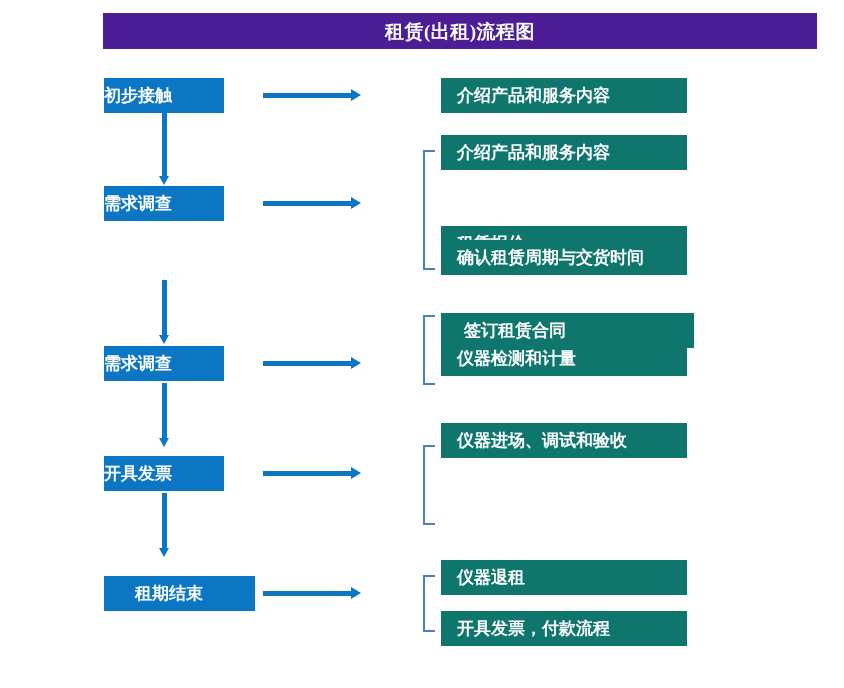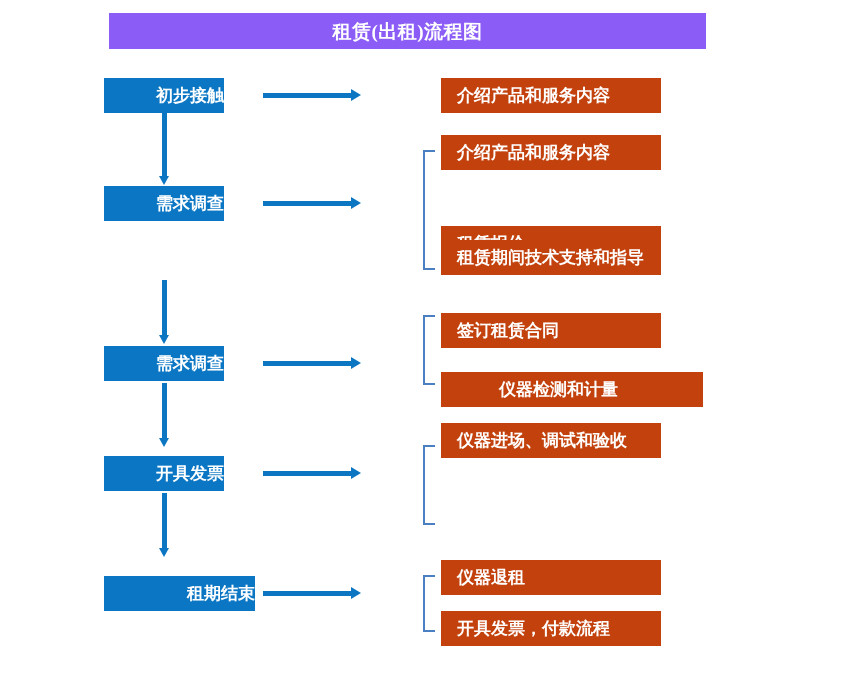--- a/index.html
+++ b/index.html
@@ -17,62 +17,61 @@
     position: relative;
     width: 844px;
     height: 688px;
   }
 
   
   .title-bar {
     position: absolute;
     left: 103px;
     top: 13px;
-    width: 597px;
+    width: 714px;
     height: 36px;
-    background: #8b5cf6;
+    background: #4c1d95;
     display: flex;
     align-items: center;
     justify-content: center;
-    margin-left: 6px;
   }
   .title-text {
     color: #ffffff;
     font-size: 19px;
     font-weight: bold;
     letter-spacing: 0.5px;
     line-height: 1;
   }
 
   
   .stage-box {
     position: absolute;
     left: 104px;
     width: 120px;
     height: 35px;
     background: #0b76c4;
     display: flex;
     align-items: center;
-    justify-content: flex-end;
+    justify-content: flex-start;
   }
   .stage-label {
     color: #ffffff;
     font-size: 17px;
     font-weight: bold;
     line-height: 1;
     white-space: nowrap;
   }
 
   
   .detail-box {
     position: absolute;
     left: 441px;
-    width: 220px;
+    width: 246px;
     height: 35px;
-    background: #c2410c;
+    background: #0f766e;
     display: flex;
     align-items: center;
   }
   .detail-label {
     color: #ffffff;
     font-size: 17px;
     font-weight: bold;
     line-height: 1;
     white-space: nowrap;
     padding-left: 16px;
@@ -170,39 +169,39 @@
     <div class="head"></div>
   </div>
   <div class="bracket" style="top:150px; height:120px;"></div>
   <div class="detail-box" style="top:135px;">
     <span class="detail-label">介绍产品和服务内容</span>
   </div>
   <div class="detail-box" style="top:186px;margin-top:40px;">
     <span class="detail-label">租赁报价</span>
   </div>
   <div class="detail-box" style="top:240px;">
-    <span class="detail-label">租赁期间技术支持和指导</span>
+    <span class="detail-label">确认租赁周期与交货时间</span>
   </div>
   <div class="v-arrow" style="top:280px; height:64px;">
     <div class="shaft" style="height:55px;"></div>
     <div class="head" style="top:55px;"></div>
   </div>
 
   <div class="stage-box" style="top:346px;">
     <span class="stage-label">需求调查</span>
   </div>
   <div class="h-arrow" style="top:356px;">
     <div class="shaft"></div>
     <div class="head"></div>
   </div>
   <div class="bracket" style="top:315px; height:70px;"></div>
-  <div class="detail-box" style="top:313px;">
+  <div class="detail-box" style="top:313px;padding-left:7px;">
     <span class="detail-label">签订租赁合同</span>
   </div>
-  <div class="detail-box" style="top:372px;padding-left:42px;">
+  <div class="detail-box" style="top:341px;">
     <span class="detail-label">仪器检测和计量</span>
   </div>
   <div class="v-arrow" style="top:383px; height:64px;">
     <div class="shaft" style="height:55px;"></div>
     <div class="head" style="top:55px;"></div>
   </div>
 
   <div class="stage-box" style="top:456px;">
     <span class="stage-label">开具发票</span>
   </div>

